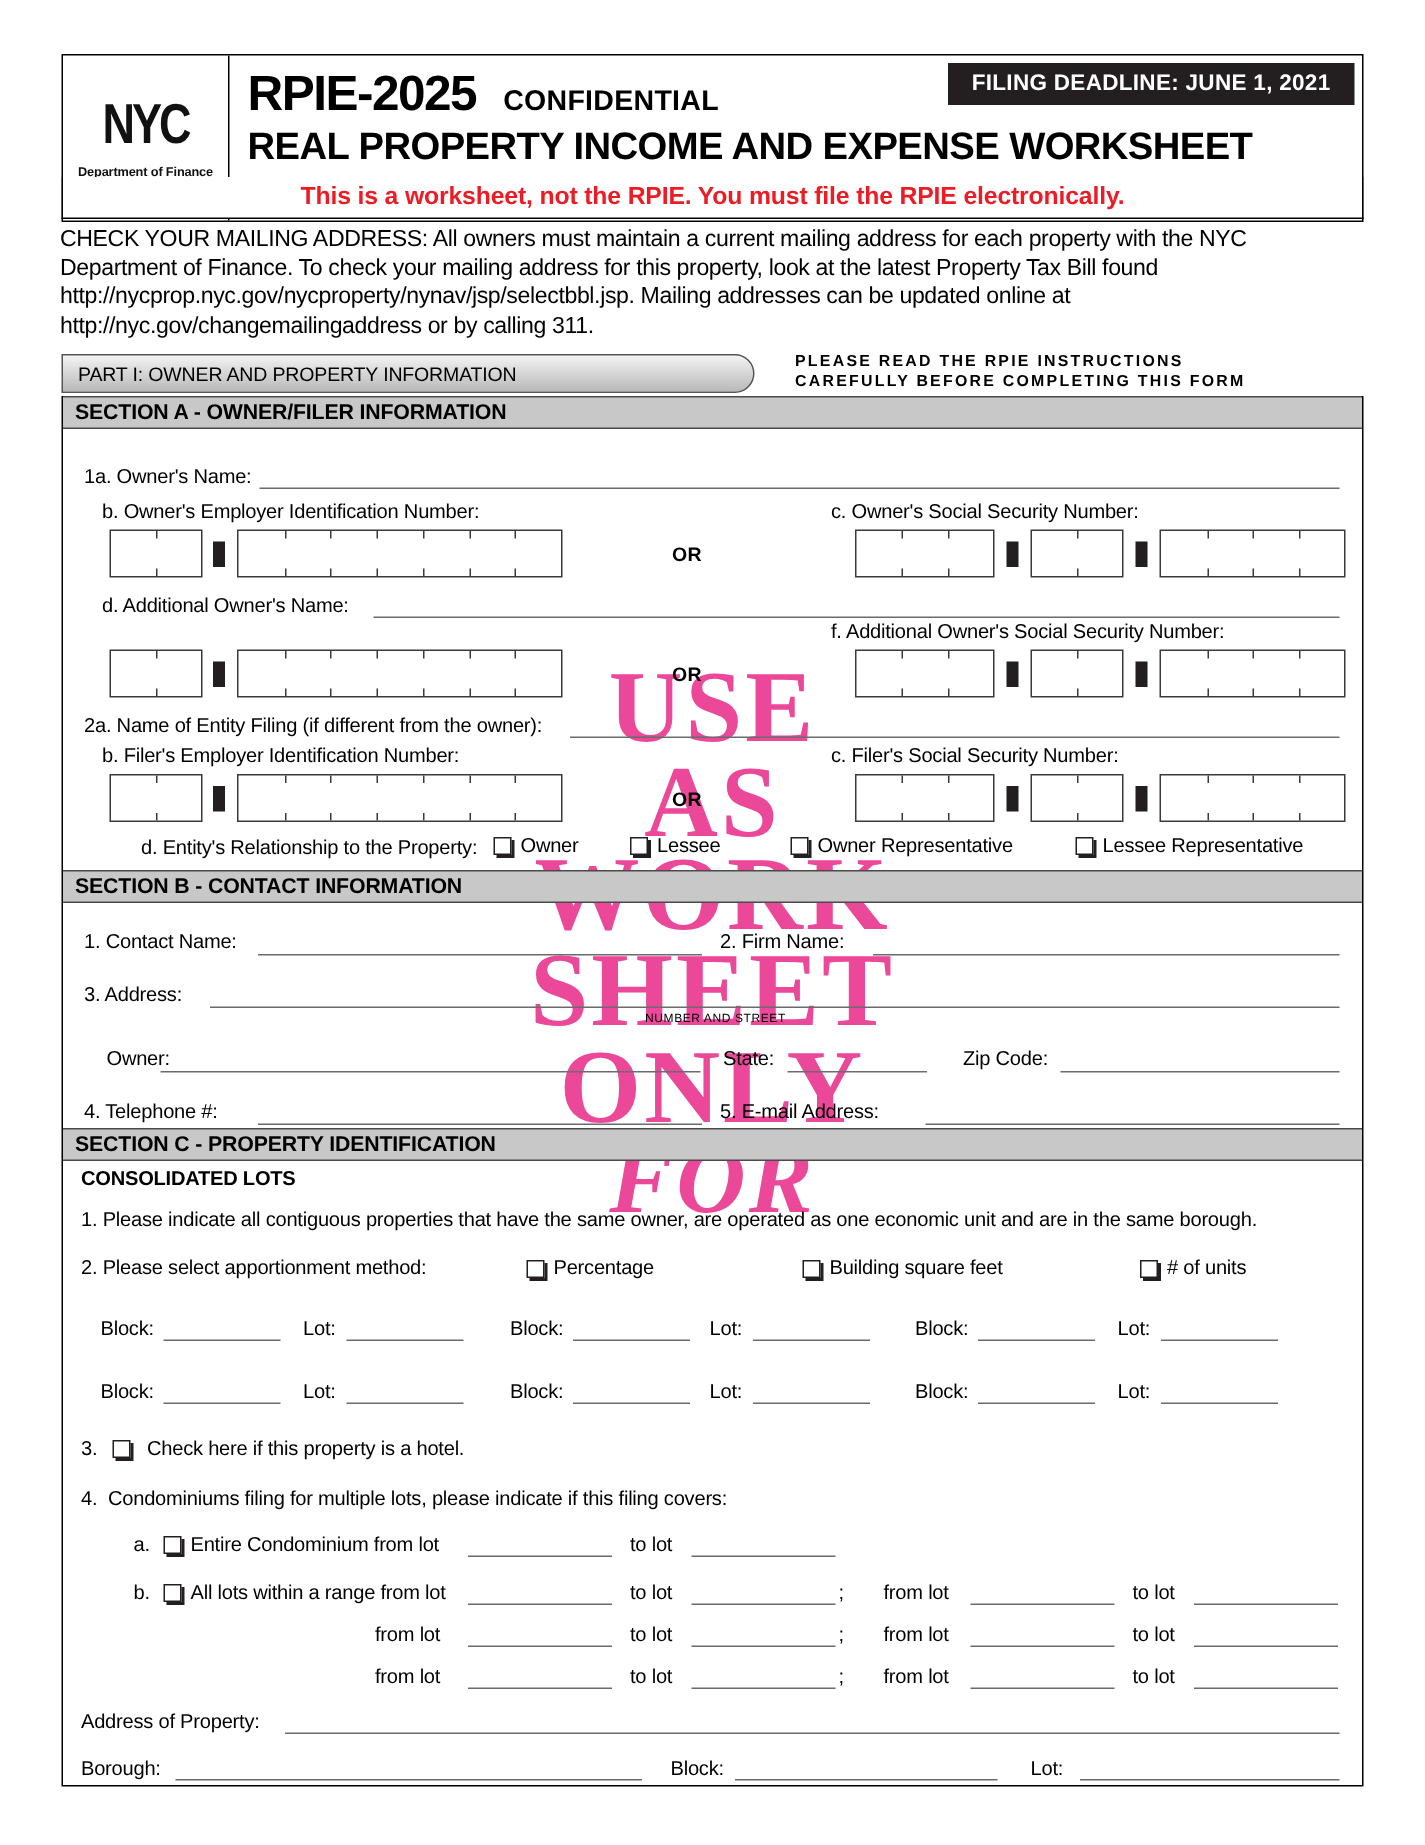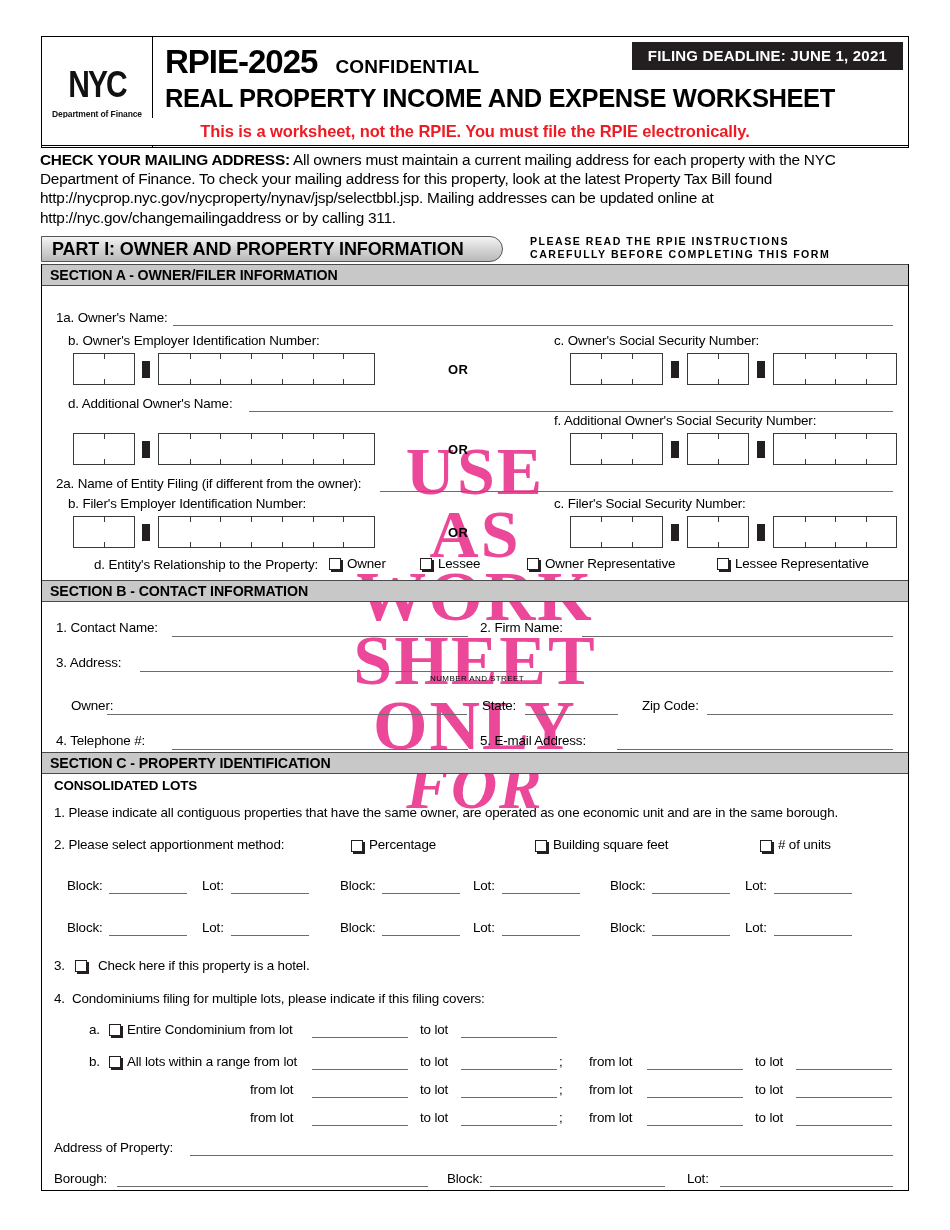--- a/index.html
+++ b/index.html
@@ -126,35 +126,35 @@
 
   
   .mail-para {
     position: absolute;
     left: 40px; top: 150px;
     width: 872px;
     font-size: 15.4px;
     line-height: 19.2px;
     letter-spacing: -0.25px;
   }
-  .mail-para b { font-weight: bold; }
+  .mail-para b { font-weight: normal; }
 
   
   .partbar {
     position: absolute;
     left: 41px; top: 236px;
     width: 462px; height: 26px;
     background: linear-gradient(to bottom, #f4f4f4 0%, #d8d8d8 45%, #b9b9b9 100%);
     border: 1.2px solid #555;
     border-radius: 0 13px 13px 0;
     display: flex; align-items: center;
     padding-left: 10px;
   }
   .partbar span {
-    font-size: 18px; font-weight: bold;
+    font-size: 13px; font-weight: normal;
     letter-spacing: -0.1px;
   }
   .please-read {
     position: absolute;
     left: 530px; top: 235px;
     font-size: 10.6px; font-weight: bold;
     letter-spacing: 1.5px;
     line-height: 13px;
   }
 

